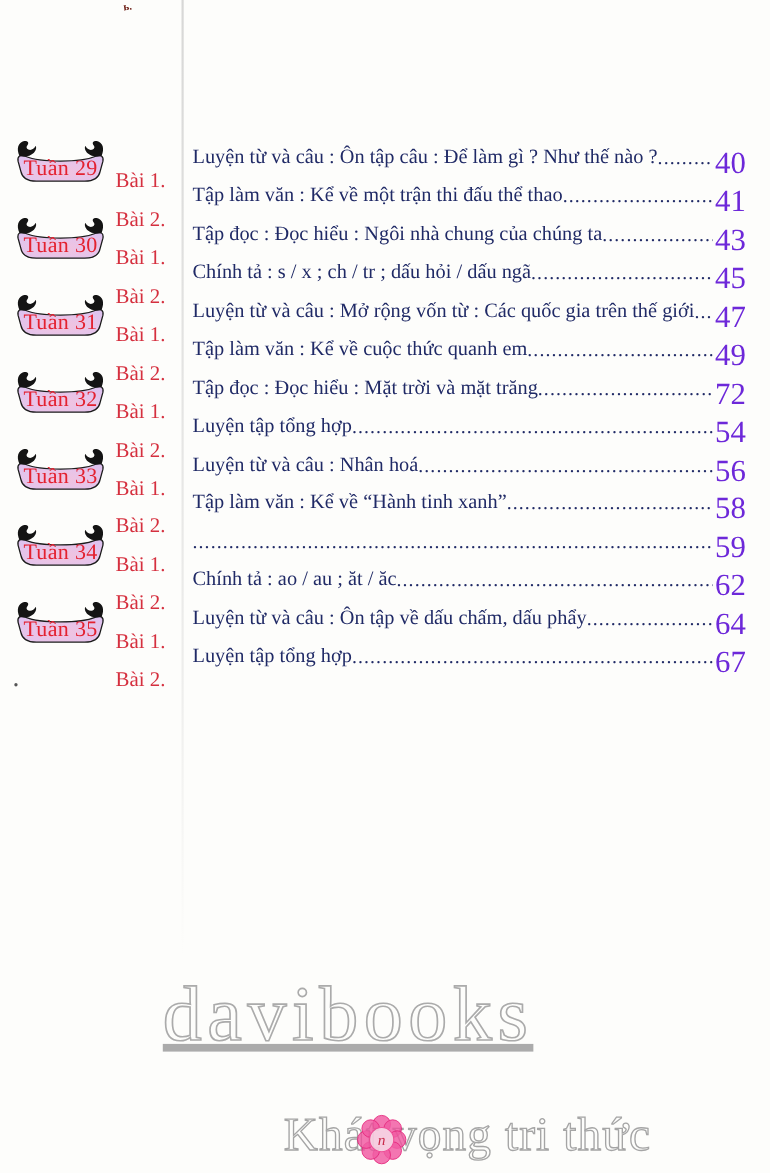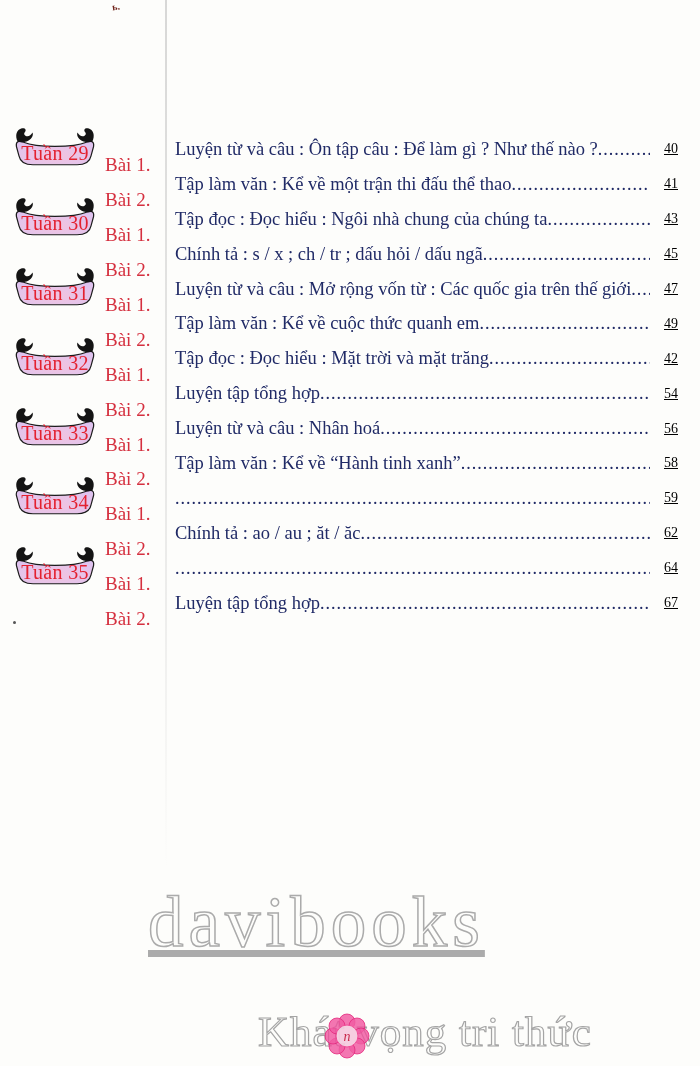--- a/index.html
+++ b/index.html
@@ -28,34 +28,34 @@
   .badge-cell{width:91px;flex:0 0 91px;position:relative;}
   .badge{position:relative;width:82px;height:39px;margin-top:-5px;}
   .badge svg{position:absolute;left:0;top:0;}
   .badge-label{
     position:absolute;left:0;right:0;top:15px;text-align:center;
     font-size:20px;color:#e32130;letter-spacing:.3px;
   }
   .lesson{
     width:70px;flex:0 0 70px;font-size:19px;color:#d5303f;margin-top:32px;
   }
-  .entry{flex:1;display:flex;align-items:center;min-width:0;}
+  .entry{flex:1;display:flex;align-items:flex-start;min-width:0;}
   .entry .title{
     font-size:18.5px;color:#202a66;white-space:nowrap;flex:0 1 auto;
   }
   .entry .dots{
     flex:1 1 0;overflow:hidden;white-space:nowrap;
     font-size:18px;color:#202a66;letter-spacing:1px;min-width:8px;
   }
   .entry .dots::after{
     content:"..........................................................................................................";
   }
   .entry .pagenum{
     flex:0 0 auto;min-width:26px;text-align:right;
-    font-size:14px;color:#000000;padding-left:2px;text-decoration:underline;
+    font-size:28px;color:#6d28d9;padding-left:2px;
   }
   
   .wm-brand{
     position:absolute;left:148px;top:887px;width:520px;
     font-size:71px;line-height:1;letter-spacing:5px;
     color:rgba(255,255,255,0);
     text-decoration:underline;
     -webkit-text-stroke:1.5px #ababab;
   }
   .wm-slogan{
@@ -182,21 +182,21 @@
       <svg width="82" height="39" viewBox="0 0 96 46">
             <use href="#badge-shape"></use>
           </svg>
       <span class="badge-label">Tuần 32</span>
     </div>
       </div>
     <div class="lesson">Bài 1.</div>
     <div class="entry">
       <span class="title">Tập đọc : Đọc hiểu : Mặt trời và mặt trăng</span>
       <span class="dots"></span>
-      <span class="pagenum">42</span>
+      <span class="pagenum">72</span>
     </div>
   </div>
 
   <div class="toc-row">
     <div class="badge-cell"></div>
     <div class="lesson">Bài 2.</div>
     <div class="entry">
       <span class="title">Luyện tập tổng hợp</span>
       <span class="dots"></span>
       <span class="pagenum">54</span>
@@ -260,20 +260,21 @@
     <div class="badge-cell">
         <div class="badge">
       <svg width="82" height="39" viewBox="0 0 96 46">
             <use href="#badge-shape"></use>
           </svg>
       <span class="badge-label">Tuần 35</span>
     </div>
       </div>
     <div class="lesson">Bài 1.</div>
     <div class="entry">
+      <span class="title">Luyện từ và câu : Ôn tập về dấu chấm, dấu phẩy</span>
       <span class="dots"></span>
       <span class="pagenum">64</span>
     </div>
   </div>
 
   <div class="toc-row">
     <div class="badge-cell"></div>
     <div class="lesson">Bài 2.</div>
     <div class="entry">
       <span class="title">Luyện tập tổng hợp</span>

